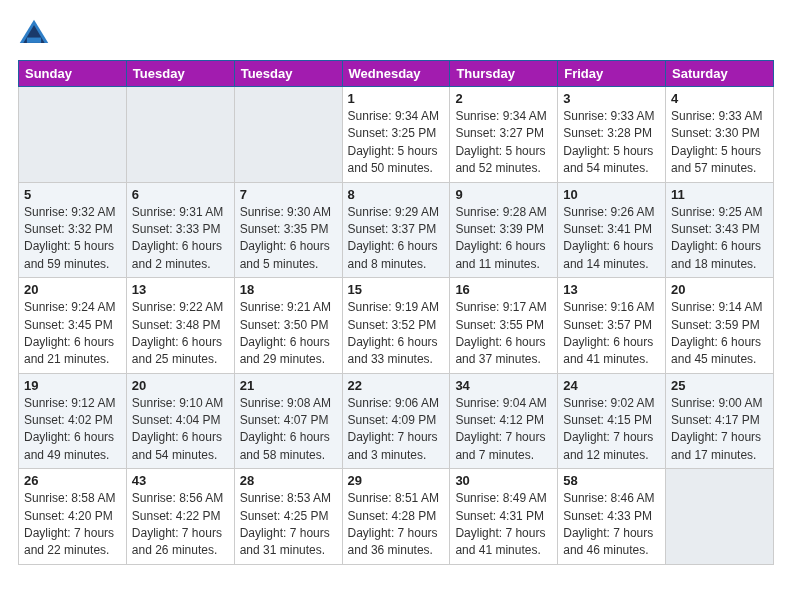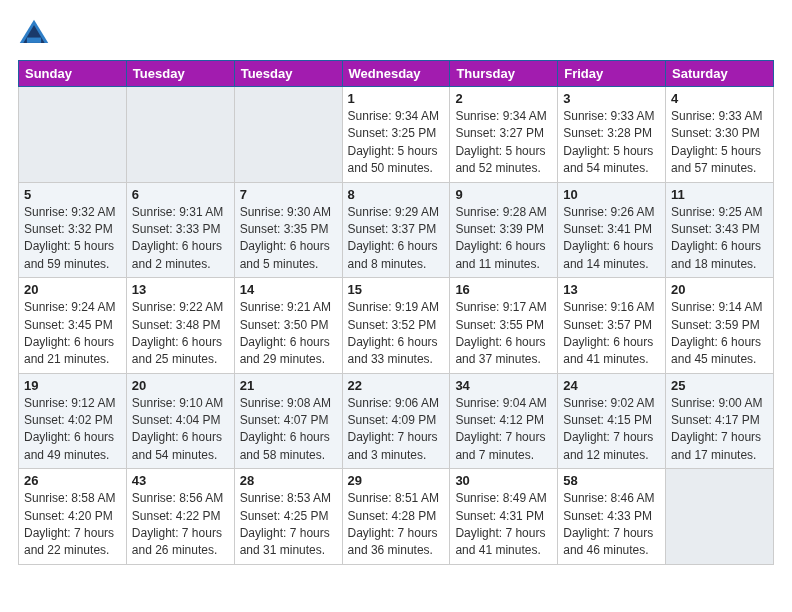--- a/index.html
+++ b/index.html
@@ -184,21 +184,21 @@
         <tr class="row-bg-odd">
           <td>
             <span class="day-number">20</span>
             <div class="day-info">Sunrise: 9:24 AM<br>Sunset: 3:45 PM<br>Daylight: 6 hours<br>and 21 minutes.</div>
           </td>
           <td>
             <span class="day-number">13</span>
             <div class="day-info">Sunrise: 9:22 AM<br>Sunset: 3:48 PM<br>Daylight: 6 hours<br>and 25 minutes.</div>
           </td>
           <td>
-            <span class="day-number">14</span>
+            <span class="day-number">18</span>
             <div class="day-info">Sunrise: 9:21 AM<br>Sunset: 3:50 PM<br>Daylight: 6 hours<br>and 29 minutes.</div>
           </td>
           <td>
             <span class="day-number">15</span>
             <div class="day-info">Sunrise: 9:19 AM<br>Sunset: 3:52 PM<br>Daylight: 6 hours<br>and 33 minutes.</div>
           </td>
           <td>
             <span class="day-number">16</span>
             <div class="day-info">Sunrise: 9:17 AM<br>Sunset: 3:55 PM<br>Daylight: 6 hours<br>and 37 minutes.</div>
           </td>

